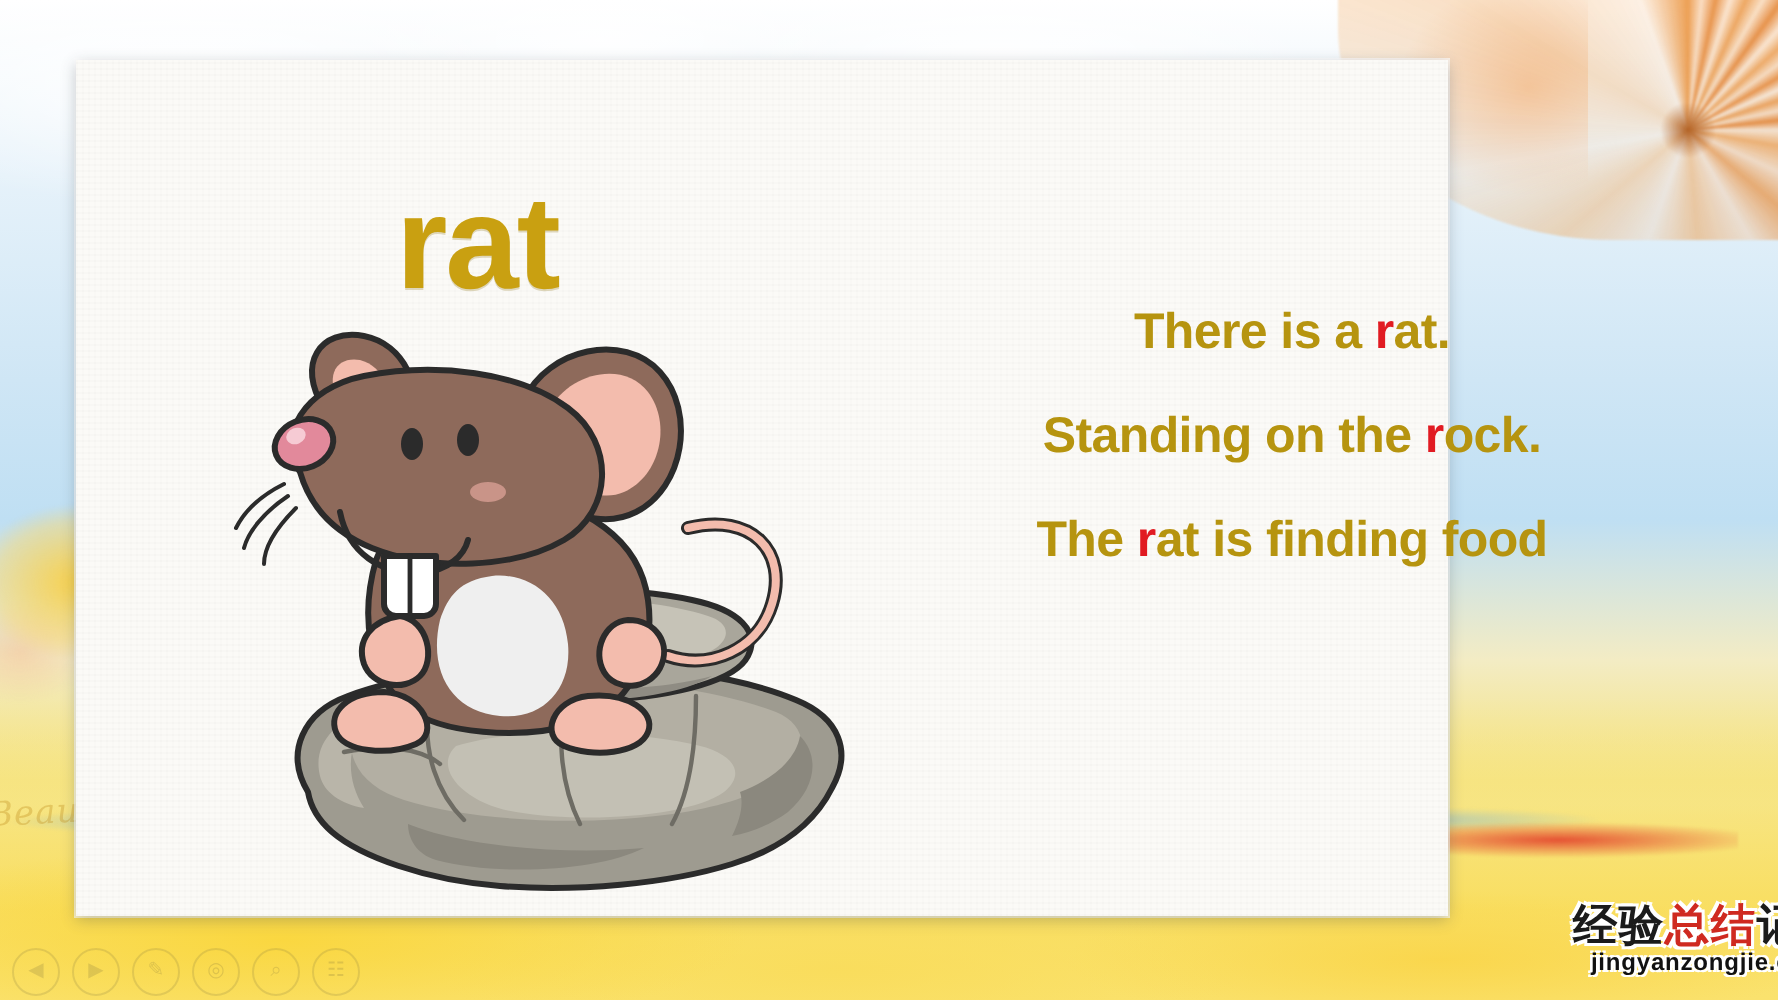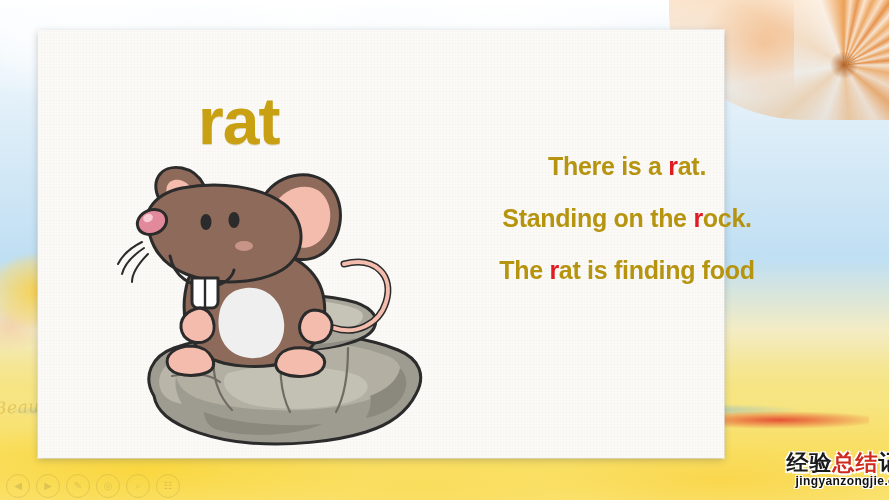--- a/index.html
+++ b/index.html
@@ -121,21 +121,21 @@
   
   .title{
     position:absolute;left:160px;top:58px;
     font-size:66px;font-weight:bold;letter-spacing:-1px;
     color:#C9A011;line-height:1;
     text-shadow:0 1px 0 rgba(140,110,10,.25);
   }
 
   
   .lines{
-    position:absolute;left:394px;top:110px;width:390px;
+    position:absolute;left:413px;top:110px;width:390px;
     text-align:center;
     font-size:25px;font-weight:bold;color:#B6940F;
     line-height:52px;letter-spacing:-.3px;
   }
   .lines .hl{color:#E11B22;}
   .line{white-space:nowrap;}
 
   
   .art{position:absolute;left:70px;top:130px;width:330px;height:290px;}
   .art svg{display:block;width:330px;height:290px;}

